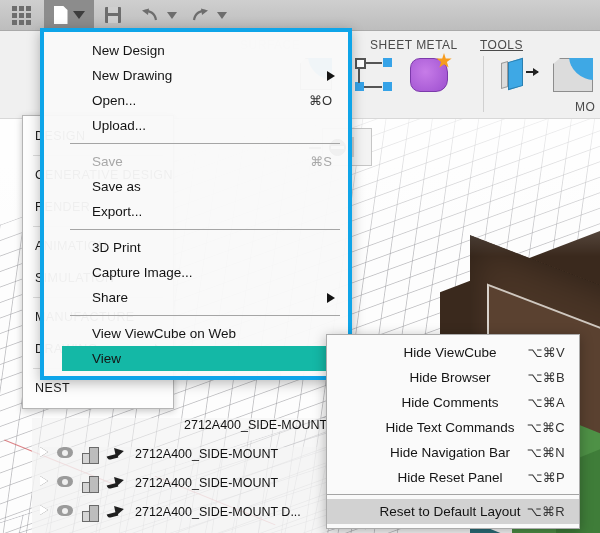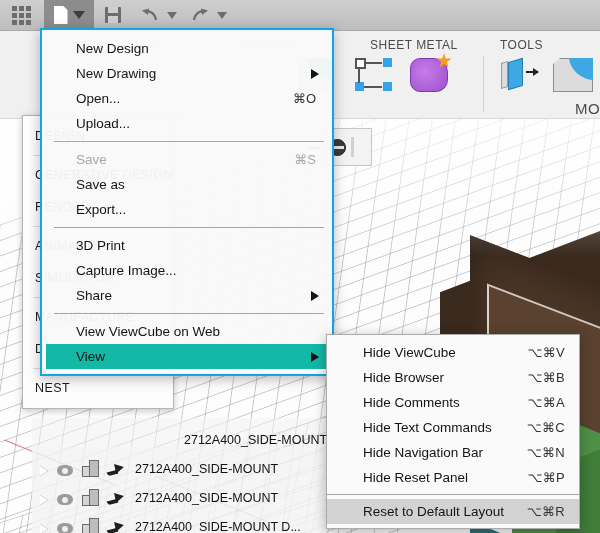--- a/index.html
+++ b/index.html
@@ -308,24 +308,24 @@
     position: absolute; left: -14px; top: 18px;
     width: 12px; height: 2px; background: #5a5a5a;
   }
 
   
   .file-menu {
     position: absolute;
     left: 40px; top: 28px;
     width: 286px;
     background: rgba(249,249,249,0.955);
-    border: 2px solid #0ea5e9;
+    border: 4px solid #0ea5e9;
     box-shadow: 0 3px 12px rgba(0,0,0,0.28);
     z-index: 30;
-    padding: 6px 0 5px 4px;
+    padding: 6px 0 5px 18px;
   }
   .mi {
     position: relative;
     height: 25px; line-height: 25px;
     padding: 0 14px 0 30px;
     font-size: 13.5px;
     color: #141414;
     white-space: nowrap;
   }
   .mi.disabled { color: #a8a8a8; }
@@ -352,37 +352,38 @@
     width: 252px;
     background: #fafafa;
     border: 1px solid #ababab;
     box-shadow: 0 3px 12px rgba(0,0,0,0.3);
     z-index: 40;
     padding: 5px 0 4px 0;
   }
   .smi {
     position: relative;
     height: 25px; line-height: 25px;
-    padding: 0 14px 0 36px;
+    padding: 0 14px 0 8px;
     font-size: 13.5px;
     color: #141414;
     white-space: nowrap;
+    text-align: center;
   }
   .smi.sel { background: #d2d2d2; }
   .smi .sc {
     position: absolute; right: 14px; top: 0;
     font-size: 13px; color: #333;
     letter-spacing: 0.3px;
   }
   .sm-sep { height: 1px; background: #a5a5a5; margin: 4px 0; }
 
   
   .browser { position: absolute; left: 32px; top: 418px; z-index: 7; }
   .brow {
-    display: flex; align-items: flex-end;
+    display: flex; align-items: flex-start;
     height: 29px;
     background: rgba(243,243,243,0.82);
     padding-left: 8px;
     gap: 9px;
   }
   .brow.top-row { background: rgba(243,243,243,0.55); }
   .tri {
     width: 0; height: 0;
     border-top: 5px solid transparent;
     border-bottom: 5px solid transparent;
@@ -453,21 +454,21 @@
     <div class="left-grid"></div>
     <div class="axis-line" style="left:0; top:432px; width:120px; transform:rotate(22deg);"></div>
     <div class="axis-line" style="left:150px; top:470px; width:130px; transform:rotate(22deg);"></div>
     <div class="grid-fade"></div>
   </div>
 
   <div class="ribbon">
     <div class="ribbon-tab faint" style="left:122px;">SOLID</div>
     <div class="ribbon-tab faint" style="left:240px;">SURFACE</div>
     <div class="ribbon-tab" style="left:370px;">SHEET METAL</div>
-    <div class="ribbon-tab" style="left:500px;">TOOLS</div>
+    <div class="ribbon-tab" style="left:480px;text-decoration:underline;">TOOLS</div>
 
     <div class="ribbon-sep" style="left:483px;"></div>
 
     <div class="ribbon-icon" style="left:300px;">
       <div class="ico-fillet" style="width:30px;height:30px;background:#e0e0e0;"></div>
     </div>
 
     <div class="ribbon-icon" style="left:355px;">
       <div class="ico-sm-net">
         <i class="hollow" style="left:0; top:0;"></i>
@@ -489,21 +490,21 @@
         <div class="thin"></div>
           <div class="slab"></div>
           <div class="arr"></div>
       </div>
     </div>
 
     <div class="ribbon-icon" style="left:553px;">
       <div class="ico-fillet"></div>
     </div>
 
-    <div class="ribbon-tab" style="left:575px; top:70px; font-size:15px;">MO</div>
+    <div class="ribbon-tab" style="left:575px; top:70px; font-size:12px;">MO</div>
   </div>
 
   <div class="ws-menu">
     <div class="ws-item">DESIGN</div>
     <div class="ws-sep"></div>
     <div class="ws-item">GENERATIVE DESIGN</div>
     <div class="ws-item">RENDER</div>
     <div class="ws-sep"></div>
     <div class="ws-item">ANIMATION</div>
     <div class="ws-item">SIMULATION</div>

